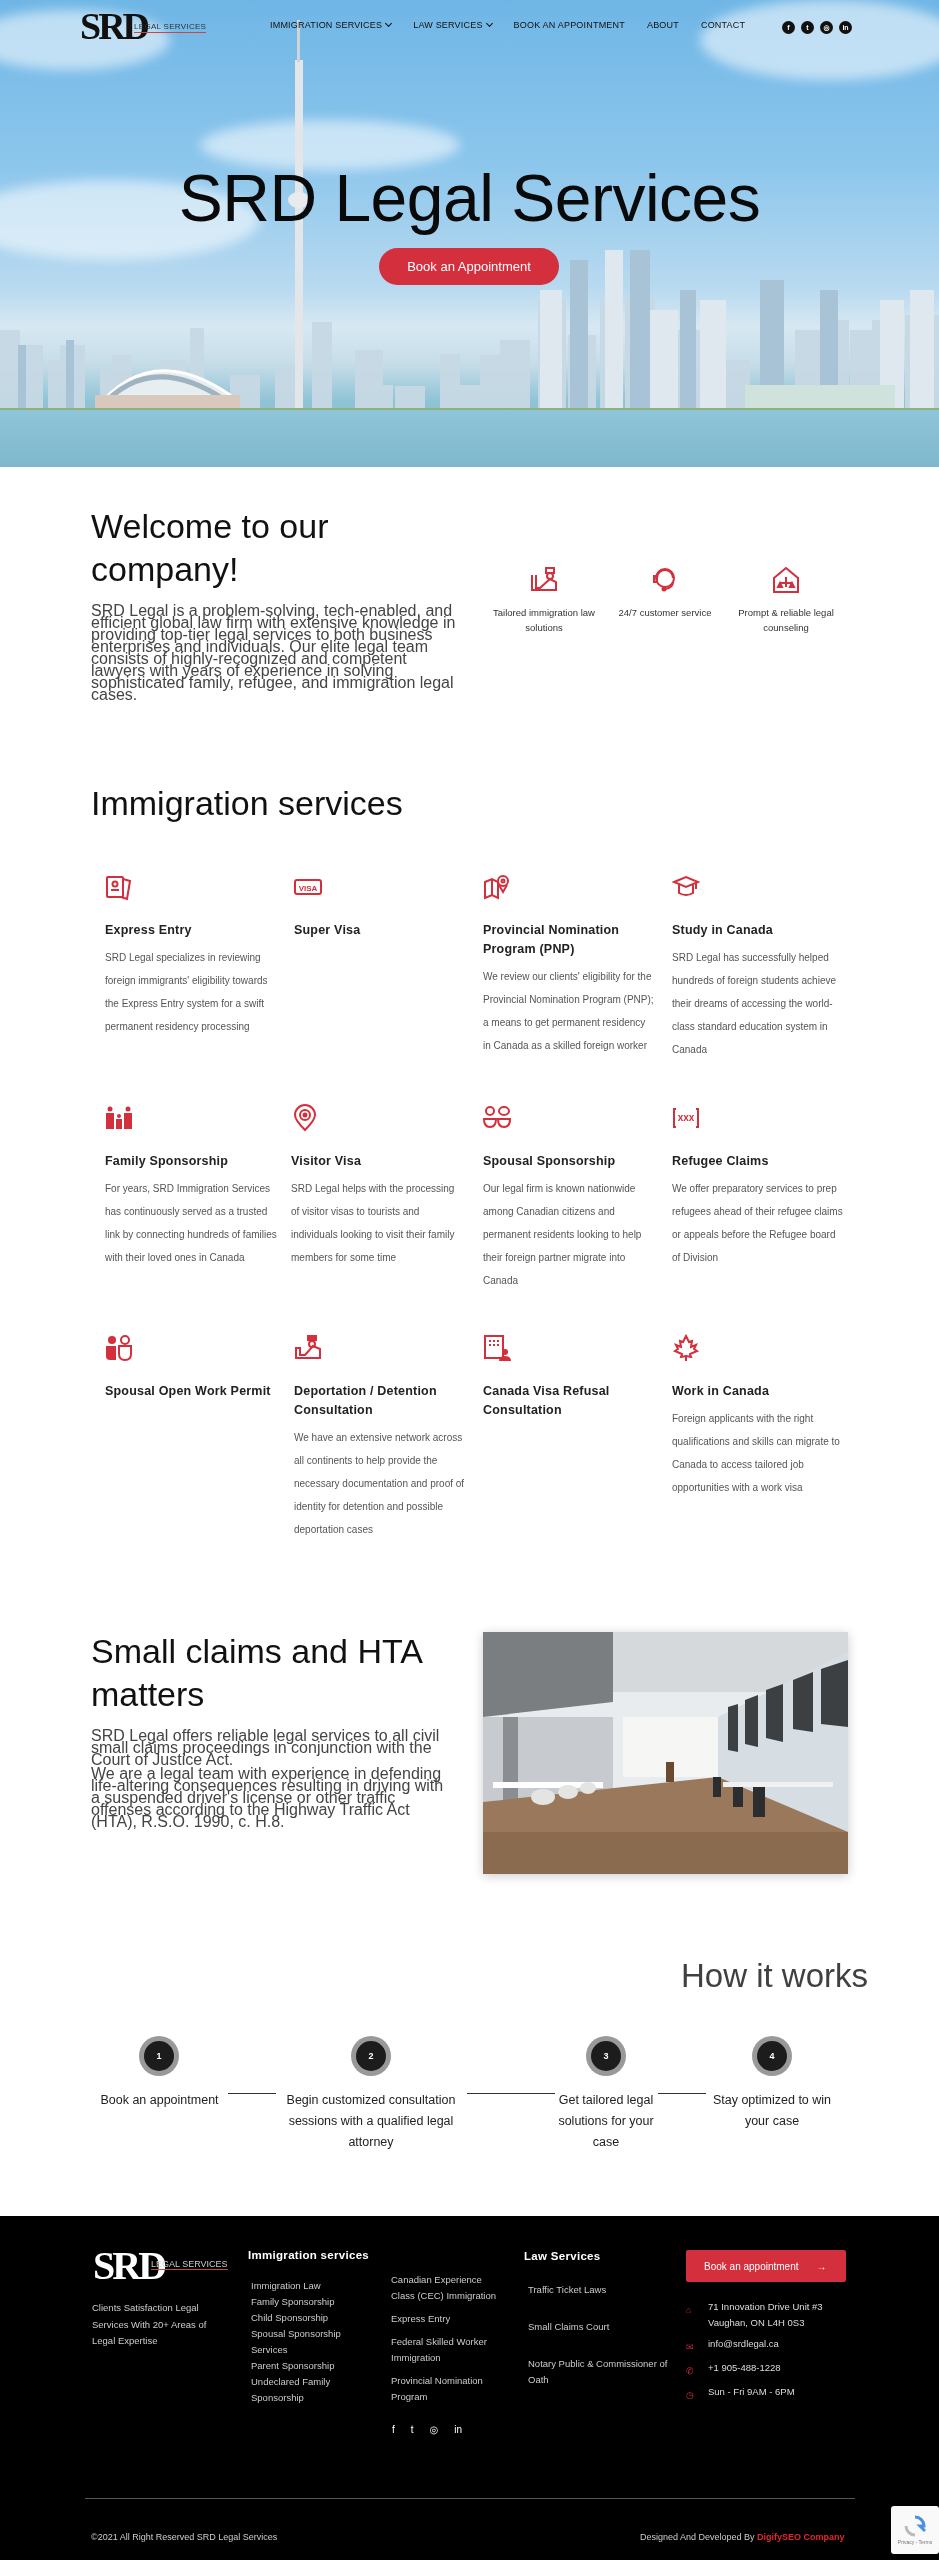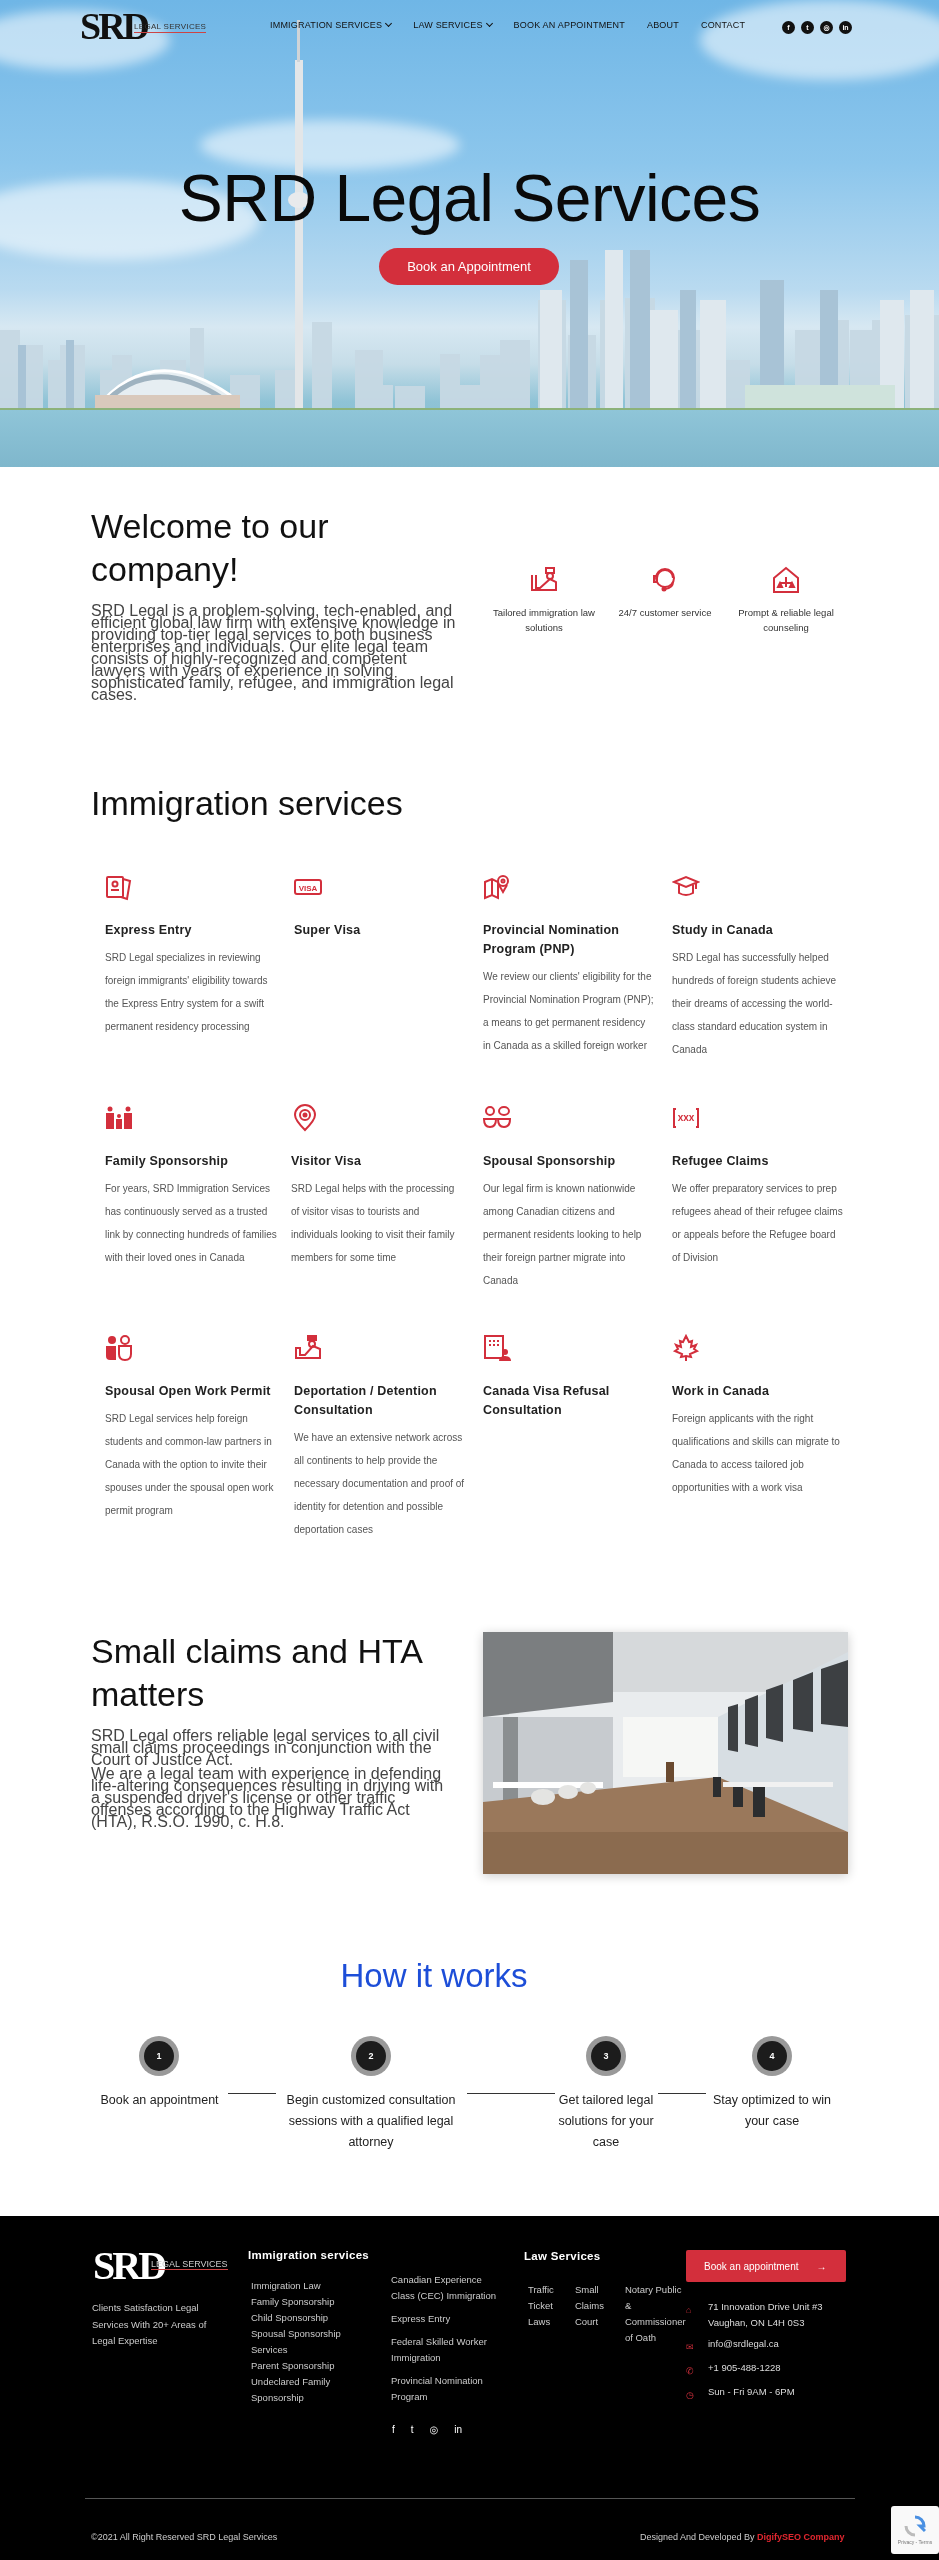--- a/index.html
+++ b/index.html
@@ -249,21 +249,20 @@
   </div>
 
   <div class="svc" style="left:105px;top:1334px">
     <svg width="28" height="28" viewBox="0 0 28 28">
         <circle cx="7" cy="6" r="4" fill="#d32f3c"></circle>
         <circle cx="20" cy="6" r="4" fill="none" stroke="#d32f3c" stroke-width="2"></circle>
         <path d="M1 12h10v14H5q-4 0-4-4z" fill="#d32f3c"></path>
         <path d="M14 12h12v8q0 6-6 6t-6-6z" fill="none" stroke="#d32f3c" stroke-width="2"></path>
       </svg>
     <h3>Spousal Open Work Permit</h3>
-    <p>SRD Legal services help foreign students and common-law partners in Canada with the option to invite their spouses under the spousal open work permit program</p>
   </div>
   <div class="svc" style="left:294px;top:1334px">
     <svg width="28" height="28" viewBox="0 0 28 28" fill="none" stroke="#d32f3c" stroke-width="2">
         <rect x="14" y="2" width="8" height="4" fill="#d32f3c"></rect>
         <circle cx="18" cy="10" r="3"></circle>
         <path d="M2 14v10h24v-9l-7-3-8 9H6v-7z"></path>
       </svg>
     <h3>Deportation / Detention Consultation</h3>
     <p>We have an extensive network across all continents to help provide the necessary documentation and proof of identity for detention and possible deportation cases</p>
   </div>
@@ -326,21 +325,21 @@
           <rect x="270" y="155" width="12" height="30"></rect>
           <rect x="230" y="145" width="8" height="20"></rect>
         </g>
       <rect x="240" y="150" width="110" height="5" fill="#f1f1f1"></rect>
       <rect x="183" y="130" width="8" height="20" fill="#6a4a2f"></rect>
     </svg>
   </div>
 </section>
 
 <section>
-  <h2 class="abs" style="left:0;width:868px;top:1957px;text-align:center;font-size:33px;font-weight:400;color:#1d4ed8">How it works</h2>
+  <h2 class="abs" style="left:0;width:868px;top:1957px;text-align:right;font-size:33px;font-weight:400;color:#404040">How it works</h2>
 
   <div class="circle" style="left:139px;top:2036px">
       <span>1</span>
     </div>
   <div class="circle" style="left:351px;top:2036px">
       <span>2</span>
     </div>
   <div class="circle" style="left:586px;top:2036px">
       <span>3</span>
     </div>
@@ -380,21 +379,21 @@
     <a class="fl">Provincial Nomination Program</a>
   </div>
   <div class="abs" style="left:392px;top:208px;display:flex;gap:16px;font-size:10px;color:#fff">
     <span>f</span>
     <span>t</span>
     <span>◎</span>
     <span>in</span>
   </div>
 
   <div class="fh abs" style="left:524px;top:34px">Law Services</div>
-  <div class="abs" style="left:528px;top:66px;width:140px;display:flex;gap:21px">
+  <div class="abs" style="left:528px;top:66px;width:140px;display:flex;flex-direction:column;gap:21px">
     <a class="fl">Traffic Ticket Laws</a>
     <a class="fl">Small Claims Court</a>
     <a class="fl">Notary Public &amp; Commissioner of Oath</a>
   </div>
 
   <div class="abs" style="left:686px;top:34px;width:160px;height:32px;background:#d32f3c;border-radius:2px;display:flex;align-items:center;padding-left:18px;color:#fff;font-size:10px;gap:18px;cursor:pointer">
     <span>Book an appointment</span>
     <span>→</span>
   </div>
   <div class="abs" style="left:686px;top:83px;display:flex;flex-direction:column;gap:5px">

